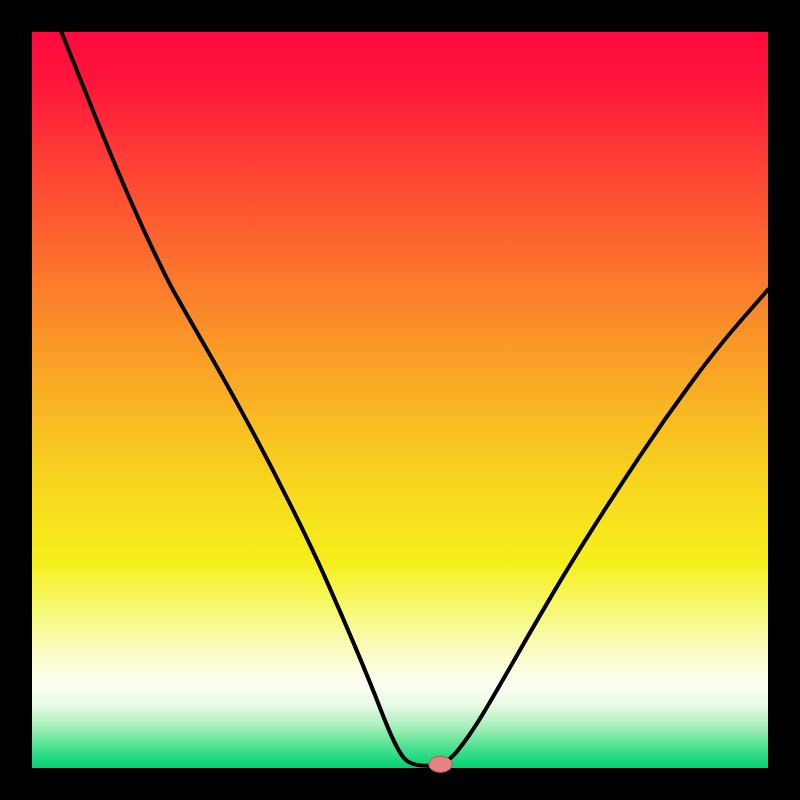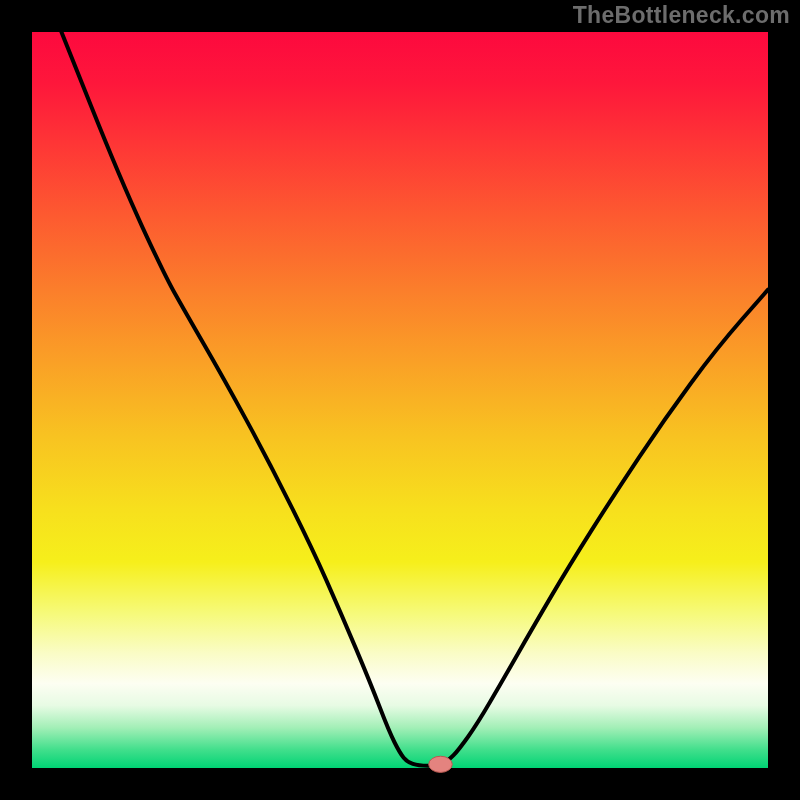--- a/index.html
+++ b/index.html
@@ -30,21 +30,20 @@
   }
   svg {
     position: absolute;
     left: 0;
     top: 0;
   }
 </style>
 </head>
 <body>
 <div class="frame">
-  <div class="watermark">TheBottleneck.com</div>
   <svg id="chart-svg" width="800" height="800" viewBox="0 0 800 800">
       <defs>
         <linearGradient id="bg-grad" x1="0" y1="0" x2="0" y2="1">
           <stop offset="0%" stop-color="#fd093e"></stop>
           <stop offset="7.000000000000001%" stop-color="#fe173b"></stop>
           <stop offset="15%" stop-color="#fe3536"></stop>
           <stop offset="25%" stop-color="#fd5a30"></stop>
           <stop offset="35%" stop-color="#fb7e2b"></stop>
           <stop offset="45%" stop-color="#faa126"></stop>
           <stop offset="55.00000000000001%" stop-color="#f8c321"></stop>

